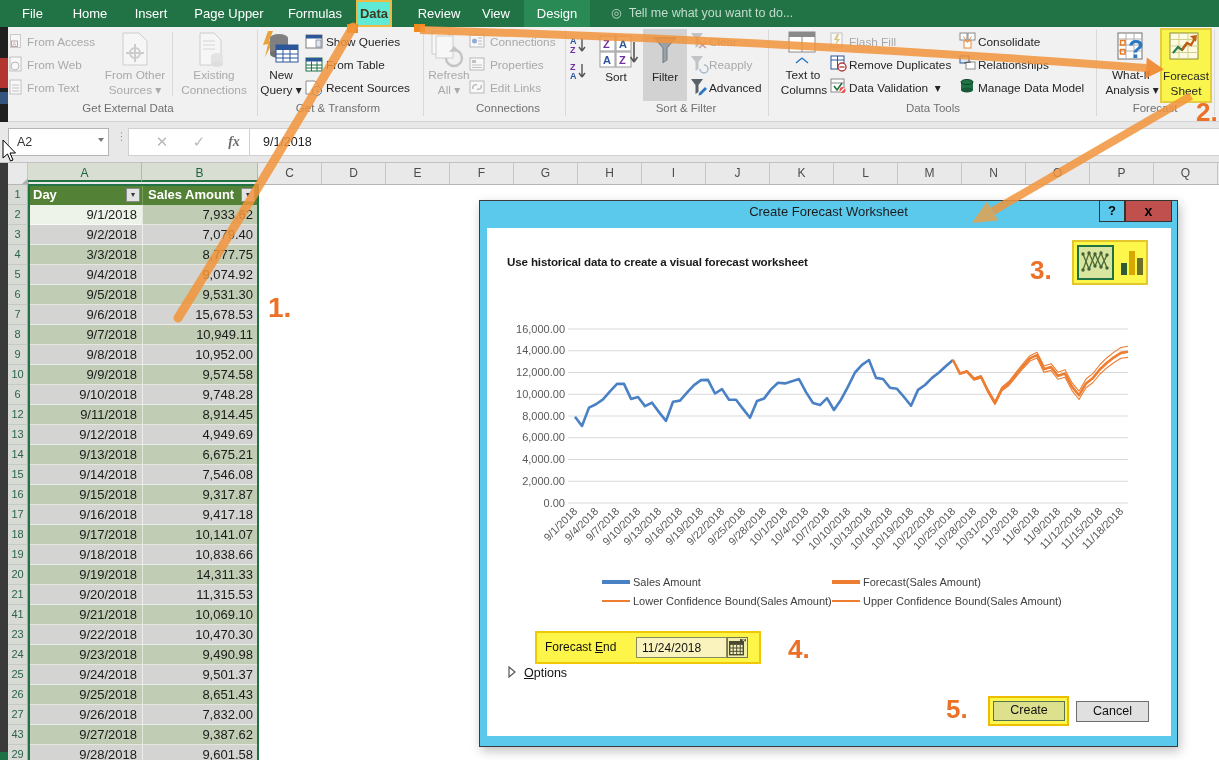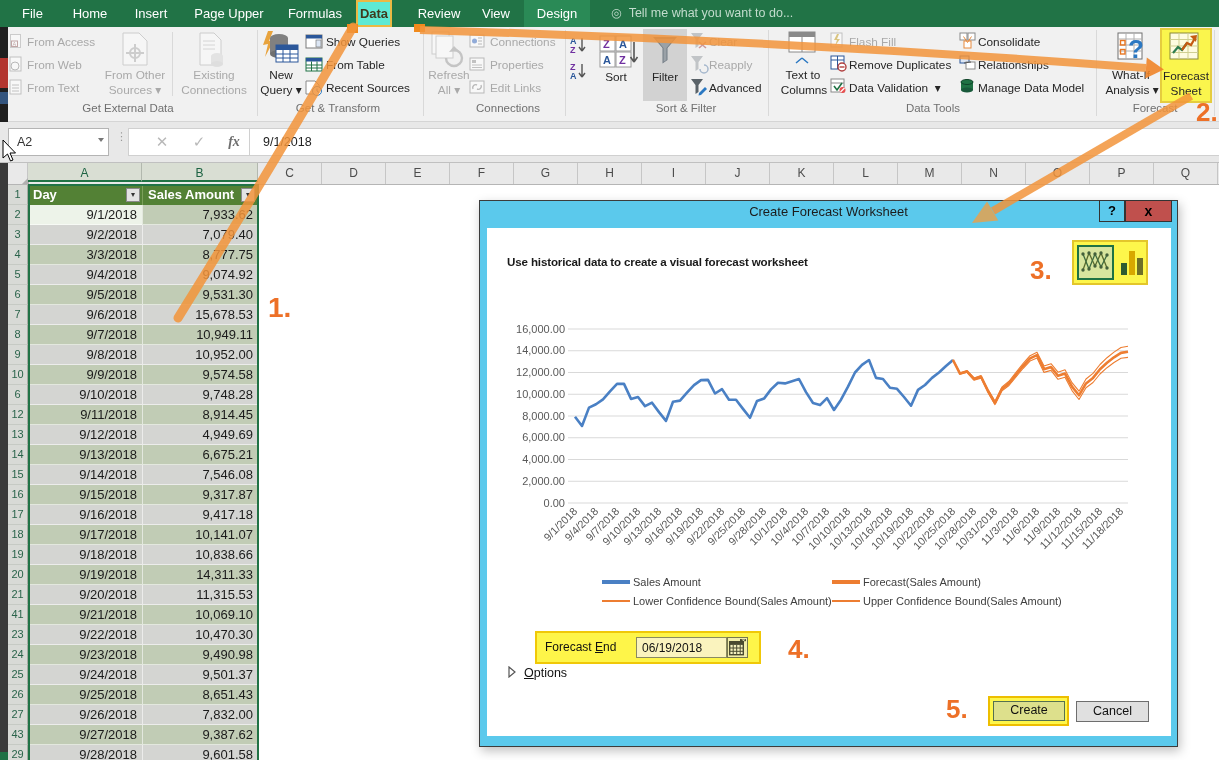--- a/index.html
+++ b/index.html
@@ -550,21 +550,21 @@
 <div class="dash" style="left:832px;top:580px;width:28px;height:4px;"></div>
 <div class="leg" style="left:863px;top:575px;">Forecast(Sales Amount)</div>
 <div class="dash" style="left:602px;top:600px;width:28px;height:2px;"></div>
 <div class="leg" style="left:633px;top:594px;">Lower Confidence Bound(Sales Amount)</div>
 <div class="dash" style="left:832px;top:600px;width:28px;height:2px;"></div>
 <div class="leg" style="left:863px;top:594px;">Upper Confidence Bound(Sales Amount)</div>
 
 <div class="abs" style="left:535px;top:631px;width:226px;height:33px;background:#fef549;border:2px solid #f0c808;"></div>
 <div class="abs" style="left:545px;top:640px;font-size:12px;color:#111;">Forecast <span style="text-decoration:underline">E</span>nd</div>
 <div class="abs" style="left:636px;top:637px;width:91px;height:21px;background:#faf3be;border:1px solid #8a8a60;"></div>
-<div class="abs" style="left:642px;top:641px;font-size:12px;color:#111;">06/19/2018</div>
+<div class="abs" style="left:642px;top:641px;font-size:12px;color:#111;">11/24/2018</div>
 <div class="abs" style="left:727px;top:637px;width:21px;height:21px;background:#f2edaa;border:1px solid #77774e;"></div>
 <svg class="abs" style="left:729px;top:639px;" width="17" height="17" viewBox="0 0 17 17">
   <rect x="0.7" y="2.7" width="13.6" height="13" fill="#f6f2c0" stroke="#4a4a30" stroke-width="1.4"></rect>
   <rect x="0.7" y="2.7" width="13.6" height="3.2" fill="#4a4a30"></rect>
   <g stroke="#4a4a30" stroke-width="1">
       <line x1="4.2" y1="6" x2="4.2" y2="15.7"></line>
       <line x1="7.7" y1="6" x2="7.7" y2="15.7"></line>
       <line x1="11.2" y1="6" x2="11.2" y2="15.7"></line>
       <line x1="1" y1="9" x2="14" y2="9"></line>
       <line x1="1" y1="12.3" x2="14" y2="12.3"></line>

